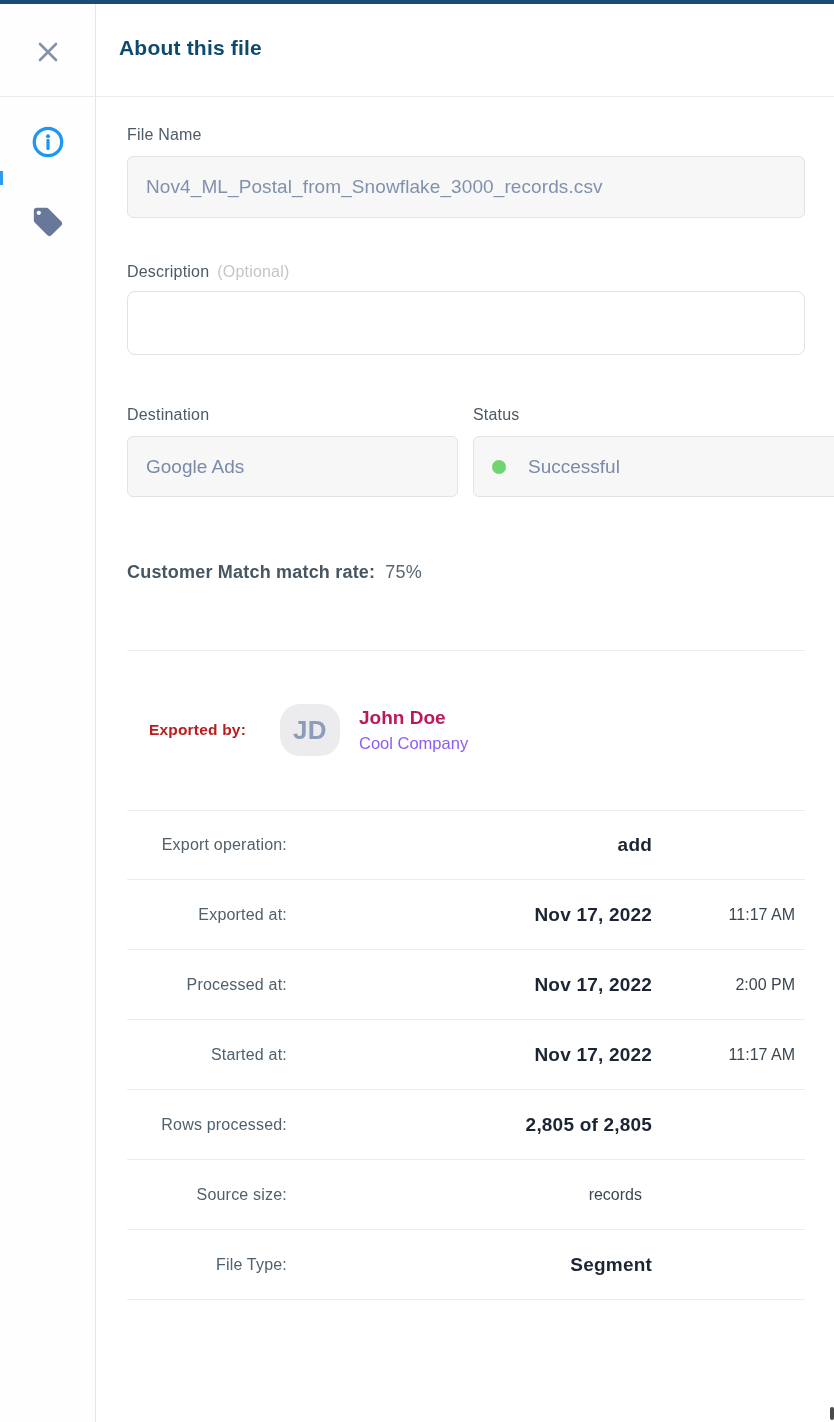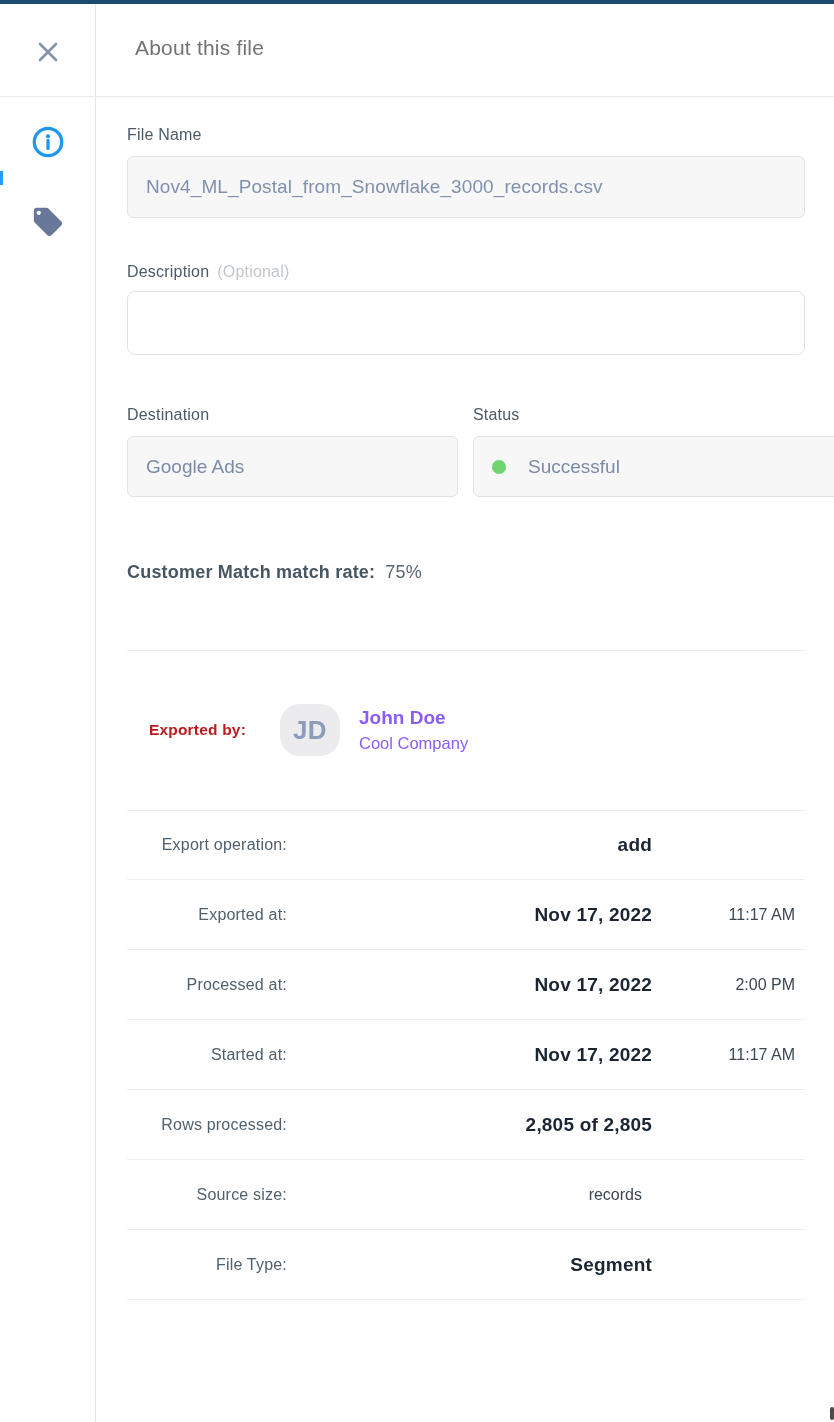--- a/index.html
+++ b/index.html
@@ -10,21 +10,21 @@
 
   .sidebar { position:absolute; left:0; top:4px; width:96px; height:1418px; background:#fefefe; border-right:1px solid #e6e6e8; }
   .header-divider { position:absolute; left:0; top:96px; width:834px; height:1px; background:#ebebed; }
 
   .close-btn { position:absolute; left:33px; top:33px; width:30px; height:30px; cursor:pointer; display:flex; align-items:center; justify-content:center; background:none; border:none; }
   .tab-btn { position:absolute; width:36px; height:36px; display:flex; align-items:center; justify-content:center; cursor:pointer; background:none; border:none; }
   .tab-info { left:30px; top:120px; }
   .tab-tag  { left:30px; top:200px; }
   .active-tick { position:absolute; left:0; top:167px; width:3px; height:14px; background:#2d9bf0; }
 
-  .panel-title { position:absolute; left:135px; top:0; height:96px; display:flex; align-items:center; font-size:21px; font-weight:400; color:#737373; letter-spacing:.2px; }
+  .panel-title { position:absolute; left:119px; top:0; height:96px; display:flex; align-items:center; font-size:21px; font-weight:700; color:#0c4a6e; letter-spacing:.2px; }
 
   .content { position:absolute; left:96px; top:96px; width:738px; height:1326px; }
   .field-label { position:absolute; font-size:16px; color:#4c5a66; letter-spacing:.2px; }
   .optional { color:#c2c6cb; font-size:16px; margin-left:8px; }
 
   .text-input { position:absolute; left:31px; width:678px; background:#f7f7f8; border:1px solid #e3e3e6; border-radius:6px; color:#8191ad; font-size:19px; padding:8px 18px; font-family:"Liberation Sans", sans-serif; letter-spacing:.1px; }
   .filename-input { top:60px; height:62px; }
   .desc-area { position:absolute; left:31px; top:195px; width:678px; height:64px; background:#ffffff; border:1px solid #e2e2e5; border-radius:8px; resize:none; font-family:"Liberation Sans", sans-serif; font-size:17px; color:#51606d; padding:10px 14px; outline:none; }
 
   .half-box { position:absolute; height:61px; background:#f7f7f8; border:1px solid #e3e3e6; border-radius:6px; display:flex; align-items:center; padding:0 18px; font-size:19px; color:#7a8aa9; }
@@ -35,21 +35,21 @@
   .match-rate { position:absolute; left:31px; top:466px; font-size:18px; color:#475660; font-weight:700; letter-spacing:.2px; }
   .match-rate .val { font-weight:400; color:#5a6771; margin-left:10px; }
 
   .divider { position:absolute; left:31px; width:678px; height:1px; background:#ededef; }
   .div-1 { top:554px; }
 
   .exported-by { position:absolute; left:31px; top:604px; width:678px; height:60px; display:flex; align-items:center; }
   .exp-label { width:141px; text-align:center; font-size:15.5px; font-weight:700; color:#b91c1c; letter-spacing:.2px; }
   .avatar { width:60px; height:52px; margin-left:12px; background:#ececee; border-radius:20px; display:flex; align-items:center; justify-content:center; font-size:26px; font-weight:700; color:#8c9cbb; letter-spacing:.5px; }
   .who { margin-left:19px; display:flex; flex-direction:column; justify-content:center; }
-  .who-name { font-size:19px; font-weight:700; color:#8b5cf6; }
+  .who-name { font-size:19px; font-weight:700; color:#be185d; }
   .who-company { font-size:16.5px; color:#8b5cf6; margin-top:5px; }
 
   .details { position:absolute; left:31px; top:714px; width:678px; }
   .drow { display:grid; grid-template-columns:160px 365px 1fr; align-items:center; height:70px; border-bottom:1px solid #ededef; }
   .drow:first-child { border-top:1px solid #ededef; }
   .dlabel { text-align:right; font-size:16px; color:#50606c; letter-spacing:.2px; }
   .dvalue { text-align:right; font-size:19px; font-weight:700; color:#1b2533; letter-spacing:.2px; }
   .dextra { text-align:right; font-size:16px; color:#3a4752; padding-right:10px; }
 
   .scroll-nub { position:absolute; right:0; bottom:2px; width:4px; height:13px; background:#4a4a4a; border-radius:2px; }

